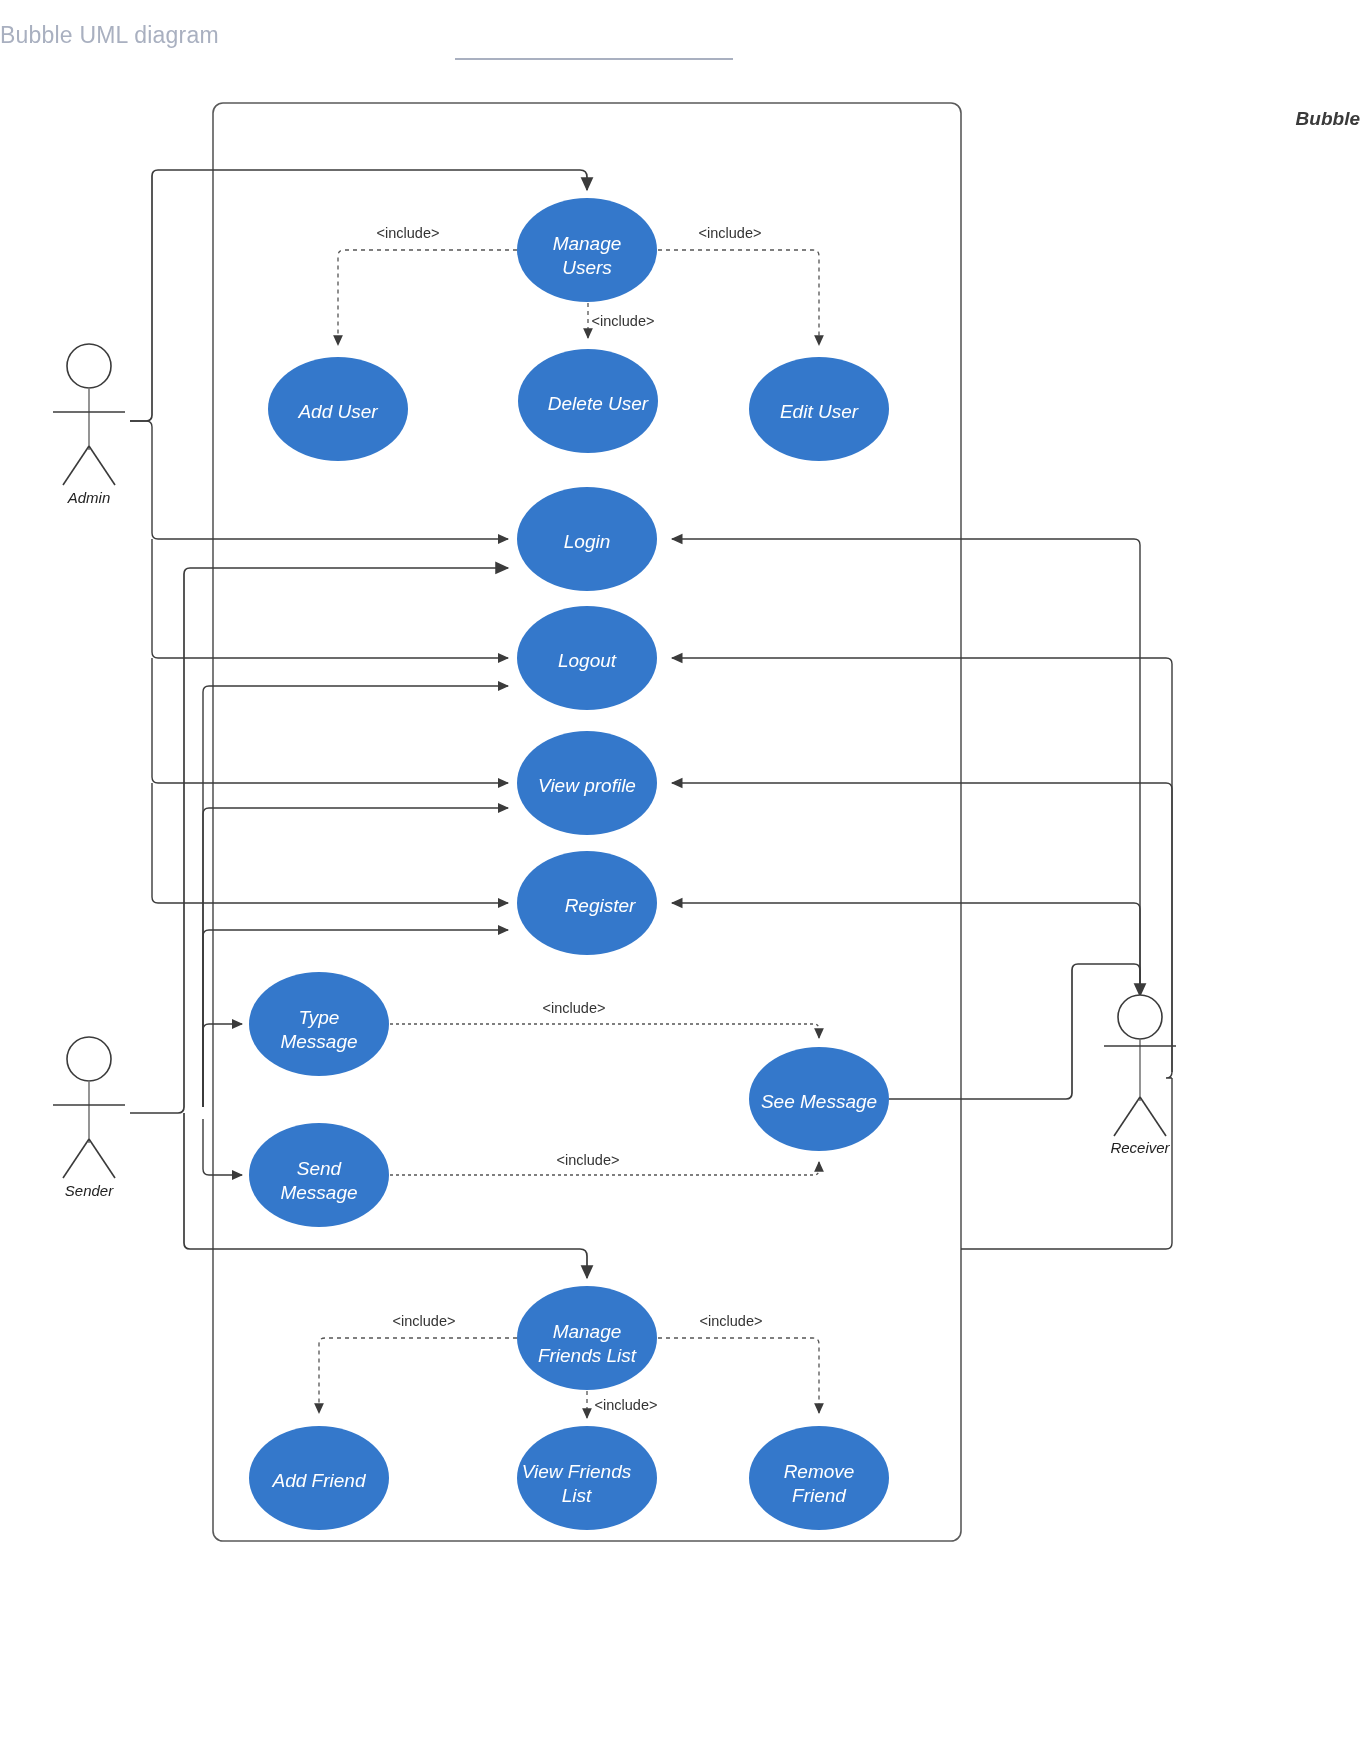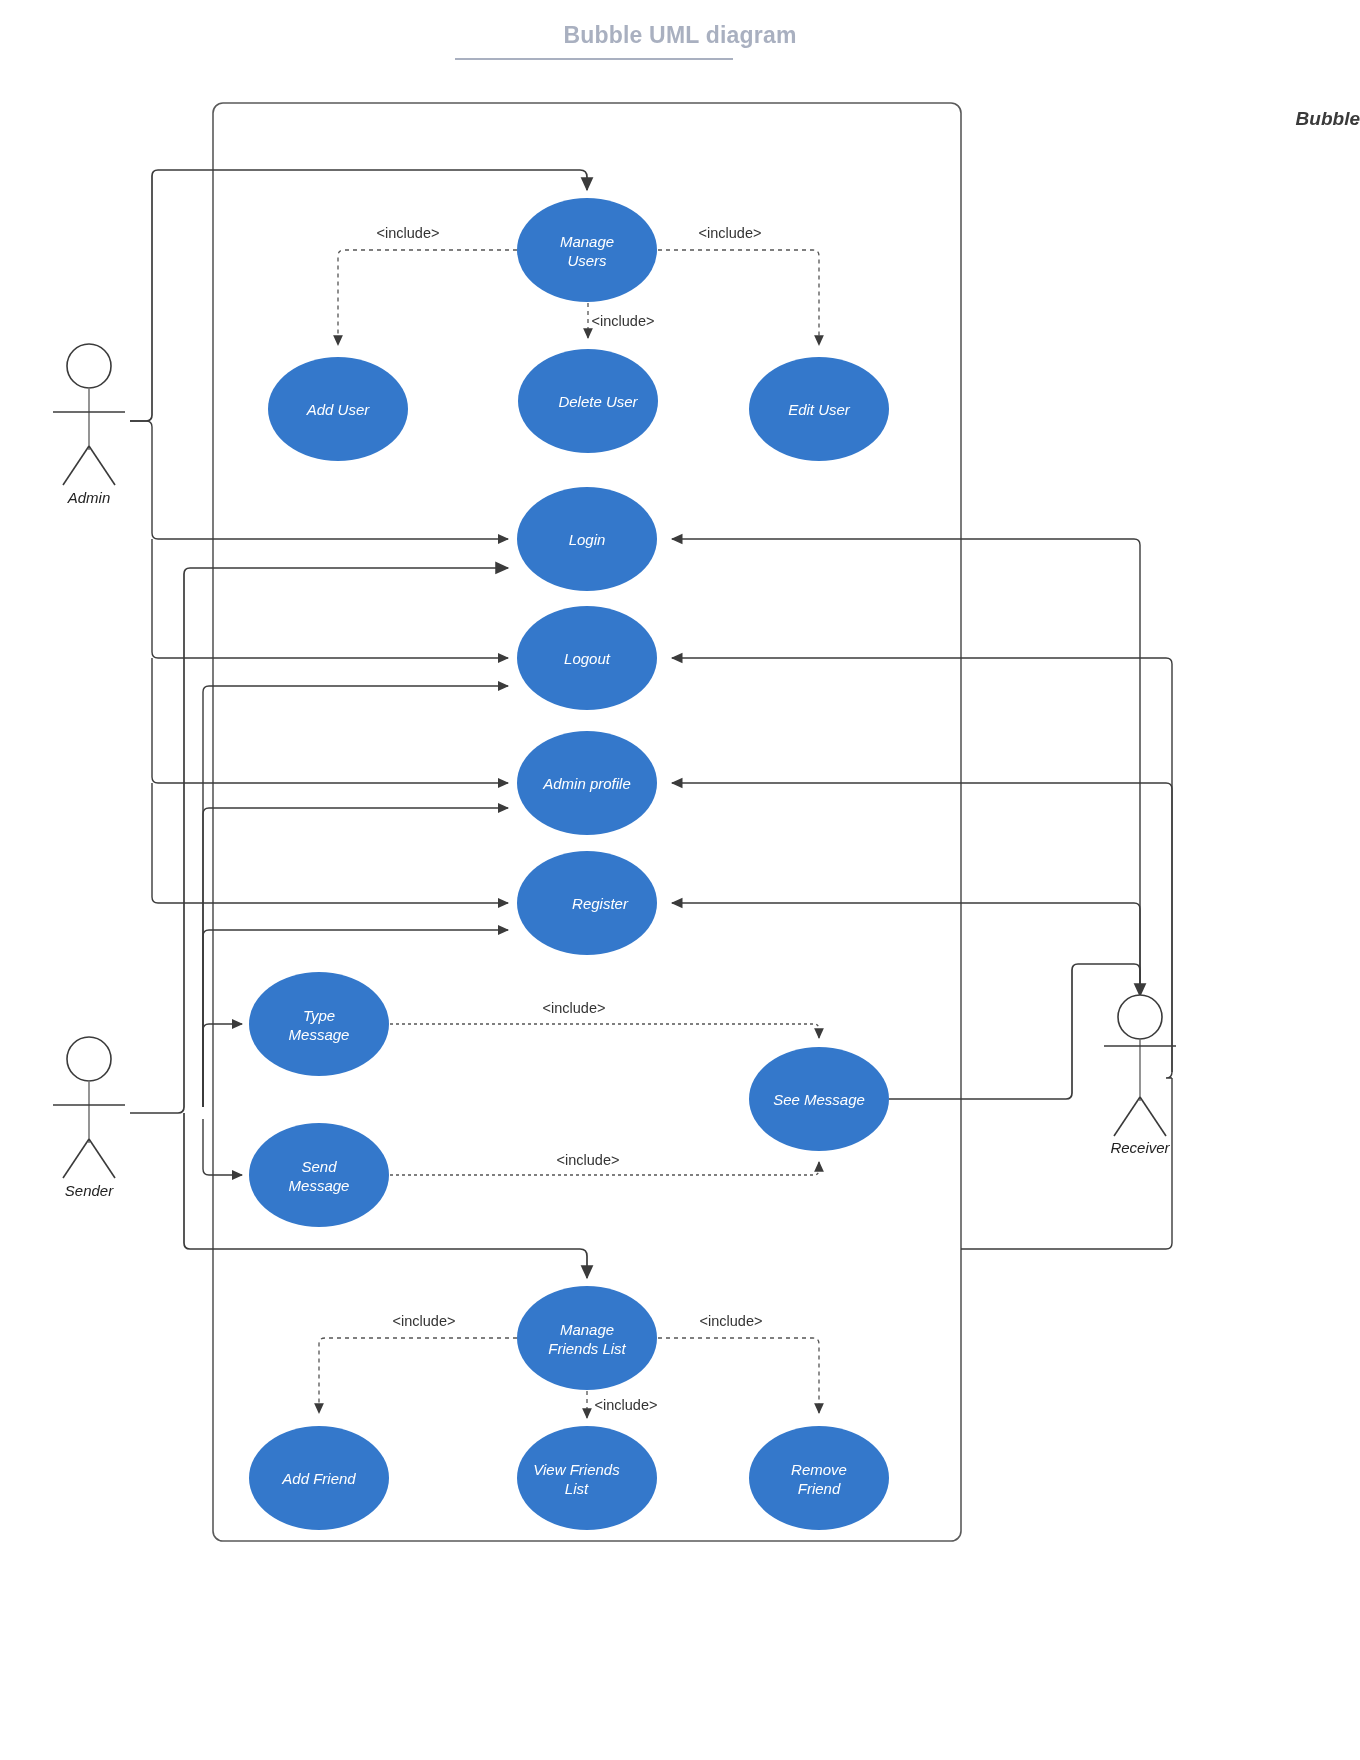--- a/index.html
+++ b/index.html
@@ -1,30 +1,30 @@
 <!DOCTYPE html>
 <html><head>
 <meta charset="utf-8">
 <style>
   html,body{margin:0;padding:0;background:#ffffff;}
   body{width:1360px;height:1760px;position:relative;overflow:hidden;
        font-family:"Liberation Sans","DejaVu Sans",sans-serif;}
   #stage{position:absolute;left:0;top:0;width:1360px;height:1760px;}
   svg.layer{position:absolute;left:0;top:0;width:1360px;height:1760px;}
   .title{
-    position:absolute;left:0;top:22px;width:1360px;text-align:center;
-    font-size:23px;font-weight:bold;color:#a9b0c0;letter-spacing:.2px;
+    position:absolute;left:0;top:22px;width:1360px;
+    font-size:23px;font-weight:normal;color:#a9b0c0;letter-spacing:.2px;
   }
   .title-rule{position:absolute;left:455px;top:58px;width:278px;height:2px;background:#a9b0c0;}
   .boundary-label{
     position:absolute;left:0;top:108px;width:1360px;text-align:right;
     font-size:19px;font-weight:bold;font-style:italic;color:#3a3a3a;
   }
   .uc-label{
-    position:absolute;color:#ffffff;font-style:italic;font-size:15px;
+    position:absolute;color:#ffffff;font-style:italic;font-size:19px;
     text-align:center;line-height:1.28;pointer-events:none;white-space:pre-line;
   }
   .inc-label{
     position:absolute;color:#333333;font-size:14.5px;text-align:center;white-space:nowrap;
   }
   .actor-label{
     position:absolute;color:#222222;font-size:15px;font-style:italic;
     text-align:center;white-space:nowrap;
   }
 </style>
@@ -146,21 +146,21 @@
 
   <div class="boundary-label">Bubble</div>
 
   <div class="uc-label" style="left:517px;top:232px;width:140px;">Manage
 Users</div>
   <div class="uc-label" style="left:268px;top:400px;width:140px;">Add User</div>
   <div class="uc-label" style="left:518px;top:392px;width:160px;">Delete User</div>
   <div class="uc-label" style="left:749px;top:400px;width:140px;">Edit User</div>
   <div class="uc-label" style="left:517px;top:530px;width:140px;">Login</div>
   <div class="uc-label" style="left:517px;top:649px;width:140px;">Logout</div>
-  <div class="uc-label" style="left:517px;top:774px;width:140px;">Admin profile</div>
+  <div class="uc-label" style="left:517px;top:774px;width:140px;">View profile</div>
   <div class="uc-label" style="left:517px;top:894px;width:166px;">Register</div>
   <div class="uc-label" style="left:249px;top:1006px;width:140px;">Type
 Message</div>
   <div class="uc-label" style="left:749px;top:1090px;width:140px;">See Message</div>
   <div class="uc-label" style="left:249px;top:1157px;width:140px;">Send
 Message</div>
   <div class="uc-label" style="left:517px;top:1320px;width:140px;">Manage
 Friends List</div>
   <div class="uc-label" style="left:249px;top:1469px;width:140px;">Add Friend</div>
   <div class="uc-label" style="left:517px;top:1460px;width:119px;">View Friends

